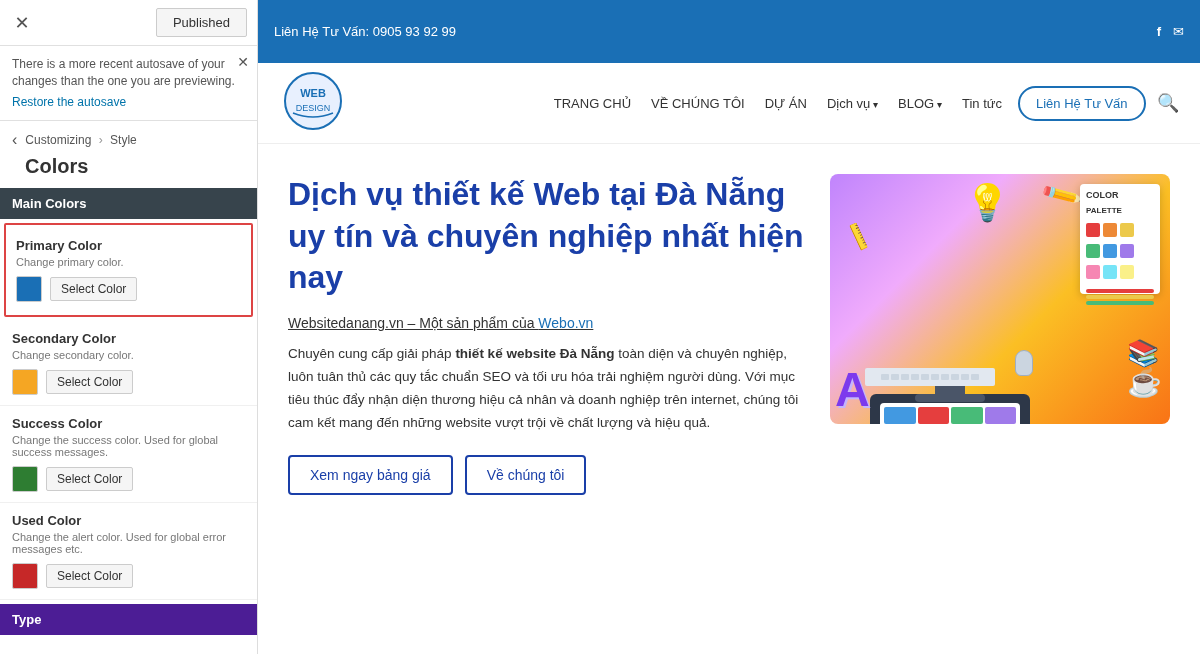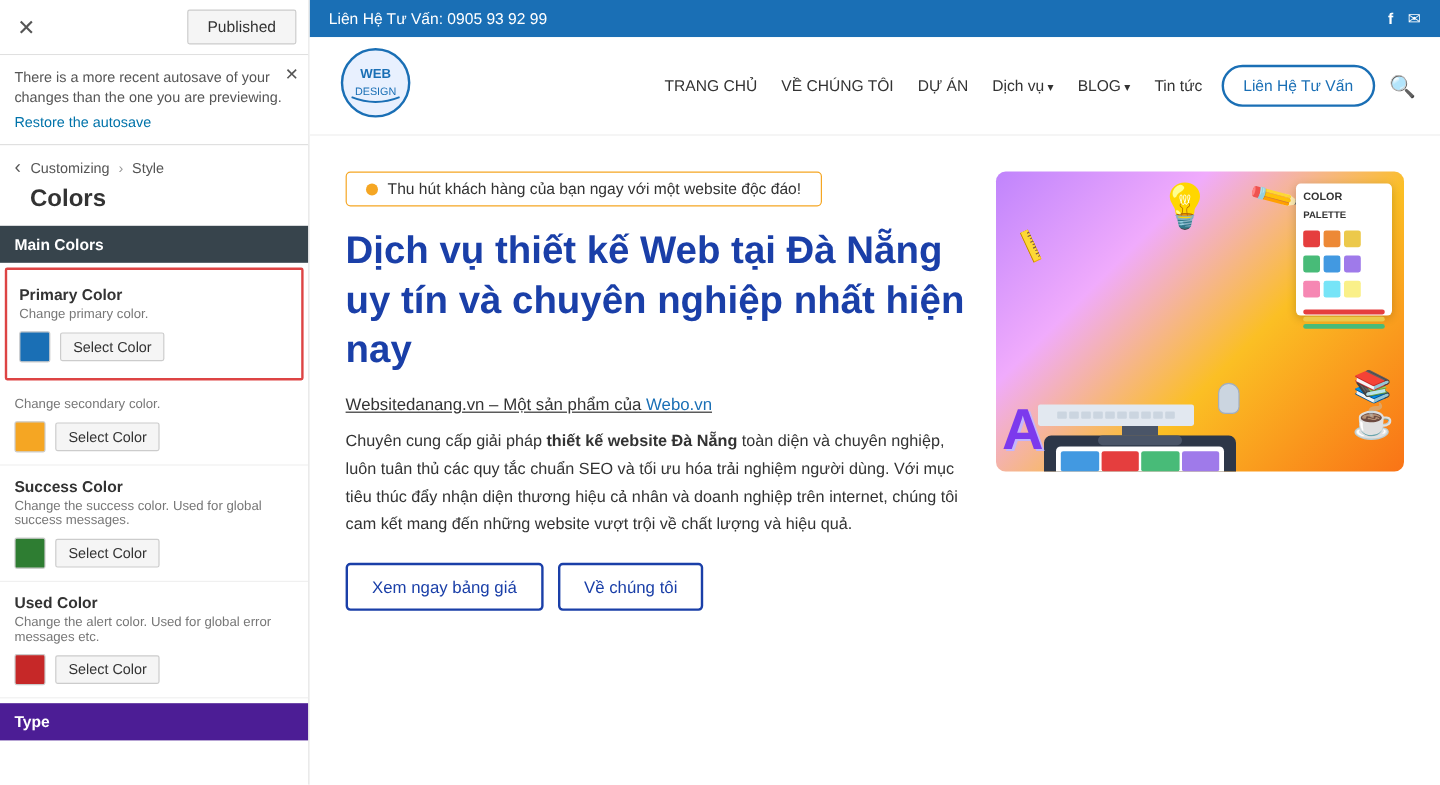--- a/index.html
+++ b/index.html
@@ -189,21 +189,21 @@
       flex: 1;
       height: 654px;
       overflow-y: auto;
       background: #fff;
     }
 
     
     .info-bar {
       background: #1a6fb5;
       color: #fff;
-      padding: 8px 16px;
+      padding: 24px 16px;
       font-size: 13px;
       display: flex;
       justify-content: space-between;
     }
 
     .info-bar-icons {
       display: flex;
       gap: 12px;
     }
 
@@ -543,20 +543,21 @@
     <div class="color-item primary-color">
       <div class="color-item-title">Primary Color</div>
       <div class="color-item-desc">Change primary color.</div>
       <div class="color-btn-row">
         <div class="color-swatch" style="background: #1a6fb5;"></div>
         <button class="select-color-btn">Select Color</button>
       </div>
     </div>
 
     <div class="color-item">
+      <div class="color-item-title">Secondary Color</div>
       <div class="color-item-desc">Change secondary color.</div>
       <div class="color-btn-row">
         <div class="color-swatch" style="background: #f5a623;"></div>
         <button class="select-color-btn">Select Color</button>
       </div>
     </div>
 
     <div class="color-item">
       <div class="color-item-title">Success Color</div>
       <div class="color-item-desc">Change the success color. Used for global success messages.</div>
@@ -607,24 +608,20 @@
       <a href="#" class="dropdown">BLOG</a>
       <a href="#">Tin tức</a>
     </nav>
     <button class="consult-btn">Liên Hệ Tư Vấn</button>
     <span class="search-icon-nav">🔍</span>
   </div>
 
   <div class="hero">
     <div class="hero-content">
 
-      <div class="hero-badge">
-        <span class="dot"></span>
-        <span>Thu hút khách hàng của bạn ngay với một website độc đáo!</span>
-      </div>
 
       <h1 class="hero-title">Dịch vụ thiết kế Web tại Đà Nẵng uy tín và chuyên nghiệp nhất hiện nay</h1>
 
       <p class="hero-subtitle">
         <span>Websitedanang.vn – Một sản phẩm của </span><a href="#">Webo.vn</a>
       </p>
 
       <p class="hero-body">
         Chuyên cung cấp giải pháp <strong>thiết kế website Đà Nẵng</strong> toàn diện và chuyên nghiệp, luôn tuân thủ các quy tắc chuẩn SEO và tối ưu hóa trải nghiệm người dùng. Với mục tiêu thúc đẩy nhận diện thương hiệu cả nhân và doanh nghiệp trên internet, chúng tôi cam kết mang đến những website vượt trội về chất lượng và hiệu quả.
       </p>

